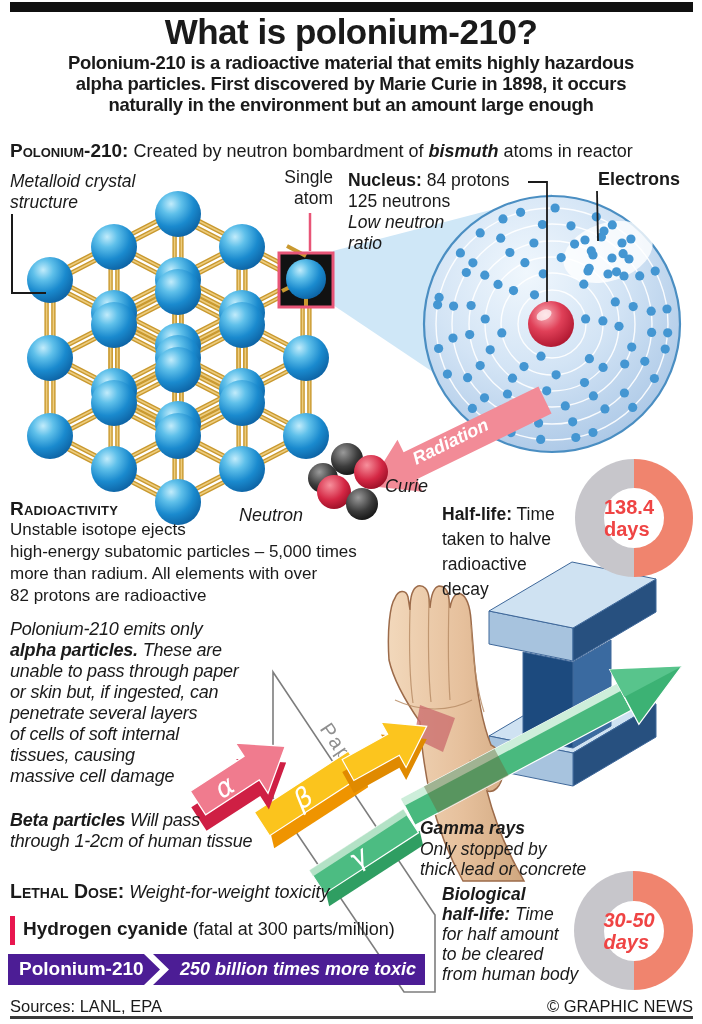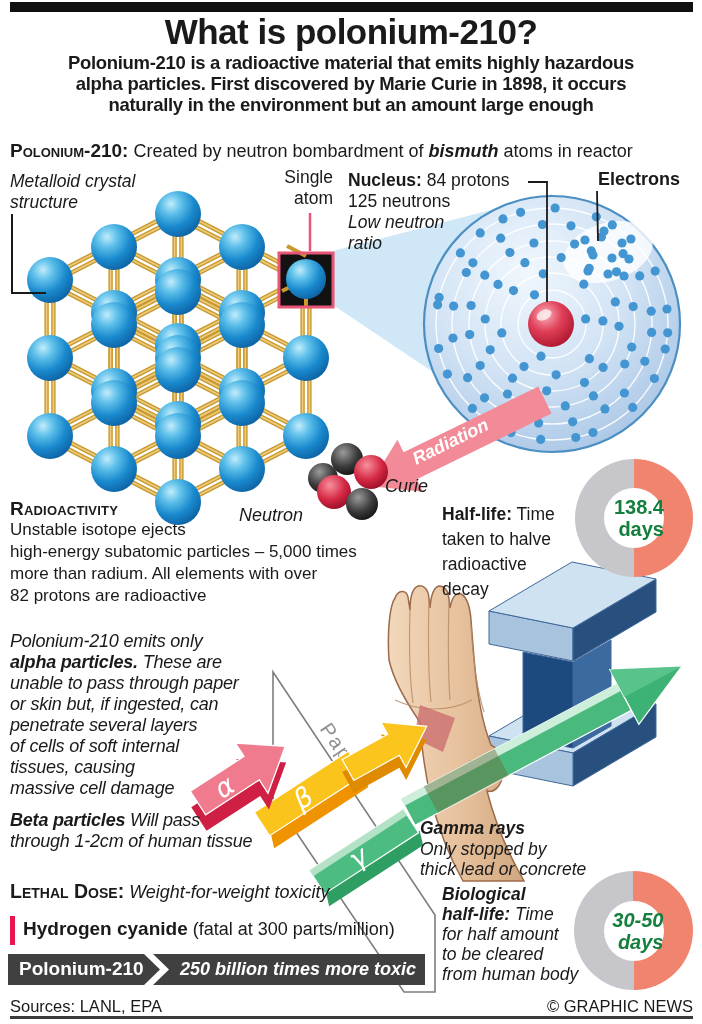--- a/index.html
+++ b/index.html
@@ -23,36 +23,36 @@
   .electrons{left:598px;top:169px;font-weight:bold;font-size:18px;}
   .proton{left:385px;top:476px;font-size:18px;font-style:italic;}
   .neutron{left:239px;top:505px;font-size:18px;font-style:italic;}
   .radio-head{left:10px;top:498px;font-size:19px;font-weight:bold;font-variant:small-caps;letter-spacing:.2px;}
   .radio-para{left:10px;top:519px;font-size:17px;line-height:22px;}
   .hl-block{left:442px;top:502px;font-size:17.5px;line-height:25px;}
   .donut{position:absolute;z-index:2;border-radius:50%;
          background:conic-gradient(#f0846e 0 50%, #c7c6cb 50% 100%);
          display:flex;align-items:center;justify-content:center;}
   .donut .hole{background:#fff;border-radius:50%;display:flex;flex-direction:column;
-               align-items:flex-end;justify-content:center;font-weight:bold;color:#15803d;
+               align-items:flex-start;justify-content:center;font-weight:bold;color:#ef4444;
                font-size:20px;line-height:22px;}
   .donut1{left:575px;top:459px;width:118px;height:118px;}
   .donut1 .hole{width:60px;height:60px;}
   .donut2{left:574px;top:871px;width:119px;height:119px;}
   .donut2 .hole{width:60px;height:60px;font-style:italic;}
-  .alpha-para{left:10px;top:619px;font-size:18px;font-style:italic;line-height:21px;letter-spacing:-0.2px;margin-top:12px;}
+  .alpha-para{left:10px;top:619px;font-size:18px;font-style:italic;line-height:21px;letter-spacing:-0.2px;}
   .beta-para{left:10px;top:810px;font-size:18px;font-style:italic;line-height:21px;letter-spacing:-0.2px;}
   .b{font-weight:bold;}
   .gamma-label{left:420px;top:798px;width:266px;text-align:left;font-size:17.5px;font-style:italic;line-height:20.5px;margin-top:20px;}
   .lethal{left:10px;top:880px;font-size:18px;}
   .lethal .head{font-weight:bold;font-size:19.5px;font-variant:small-caps;}
   .cyan-bar{left:10px;top:916px;width:5px;height:29px;background:#e8174f;z-index:2;}
   .cyanide{left:23px;top:918px;font-size:18px;}
   .cyanide .b{font-size:19px;}
-  .banner{left:8px;top:954px;width:417px;height:31px;background:#404040;z-index:2;}
+  .banner{left:8px;top:954px;width:417px;height:31px;background:#4c1d95;z-index:2;}
   .banner .lab{position:absolute;left:11px;top:4px;color:#fff;font-weight:bold;font-size:19px;}
   .banner .tox{position:absolute;left:172px;top:5px;color:#fff;font-weight:bold;font-style:italic;font-size:18px;}
   .banner svg{position:absolute;left:128px;top:0;}
   .bio-block{left:442px;top:884px;font-size:17.5px;line-height:20px;font-style:italic;}
   .sources{left:10px;top:997px;font-size:16.5px;}
   .credit{right:9px;top:997px;font-size:16.5px;}
   .bottomrule{left:10px;top:1016px;width:683px;height:3px;background:#3a3a3a;z-index:2;}
 </style>
 </head>
 <body>

